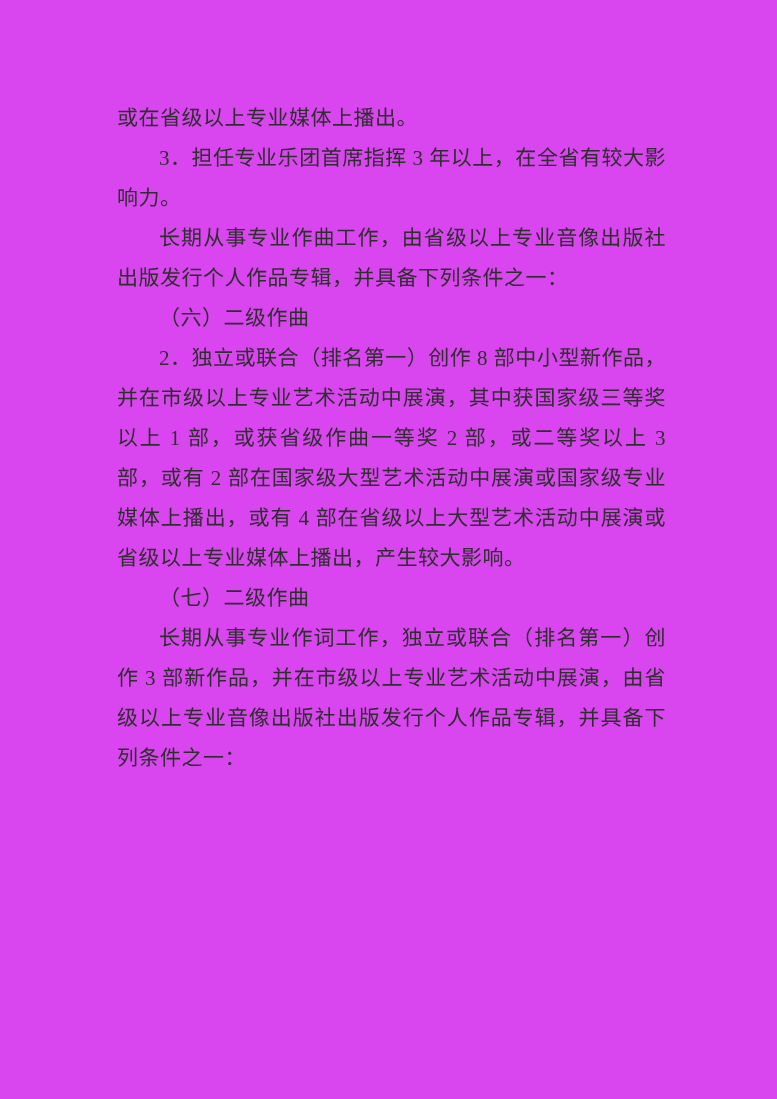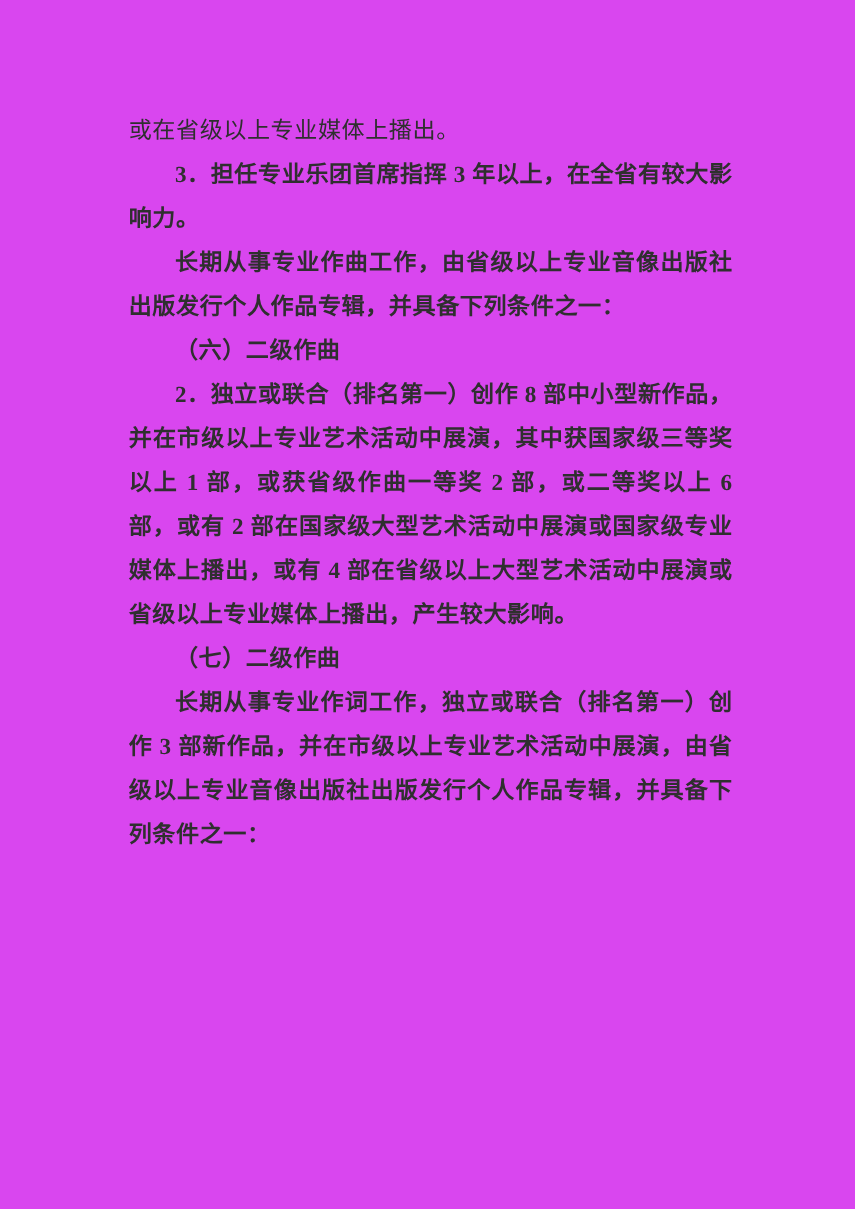--- a/index.html
+++ b/index.html
@@ -27,29 +27,28 @@
   }
   .doc-body p {
     margin: 0;
     padding: 0;
     text-align: justify;
     text-justify: inter-ideograph;
     word-break: break-all;
   }
   .doc-body p.indent {
     text-indent: 2em;
-    font-weight: bold;
   }
 </style>
 </head>
 <body>
 
 <div class="page">
   <div class="doc-body">
     <p>或在省级以上专业媒体上播出。</p>
     <p class="indent">3．担任专业乐团首席指挥 3 年以上，在全省有较大影响力。</p>
     <p class="indent">长期从事专业作曲工作，由省级以上专业音像出版社出版发行个人作品专辑，并具备下列条件之一：</p>
     <p class="indent">（六）二级作曲</p>
-    <p class="indent">2．独立或联合（排名第一）创作 8 部中小型新作品，并在市级以上专业艺术活动中展演，其中获国家级三等奖以上 1 部，或获省级作曲一等奖 2 部，或二等奖以上 6 部，或有 2 部在国家级大型艺术活动中展演或国家级专业媒体上播出，或有 4 部在省级以上大型艺术活动中展演或省级以上专业媒体上播出，产生较大影响。</p>
+    <p class="indent">2．独立或联合（排名第一）创作 8 部中小型新作品，并在市级以上专业艺术活动中展演，其中获国家级三等奖以上 1 部，或获省级作曲一等奖 2 部，或二等奖以上 3 部，或有 2 部在国家级大型艺术活动中展演或国家级专业媒体上播出，或有 4 部在省级以上大型艺术活动中展演或省级以上专业媒体上播出，产生较大影响。</p>
     <p class="indent">（七）二级作曲</p>
     <p class="indent">长期从事专业作词工作，独立或联合（排名第一）创作 3 部新作品，并在市级以上专业艺术活动中展演，由省级以上专业音像出版社出版发行个人作品专辑，并具备下列条件之一：</p>
   </div>
 </div>
 
 </body></html>

